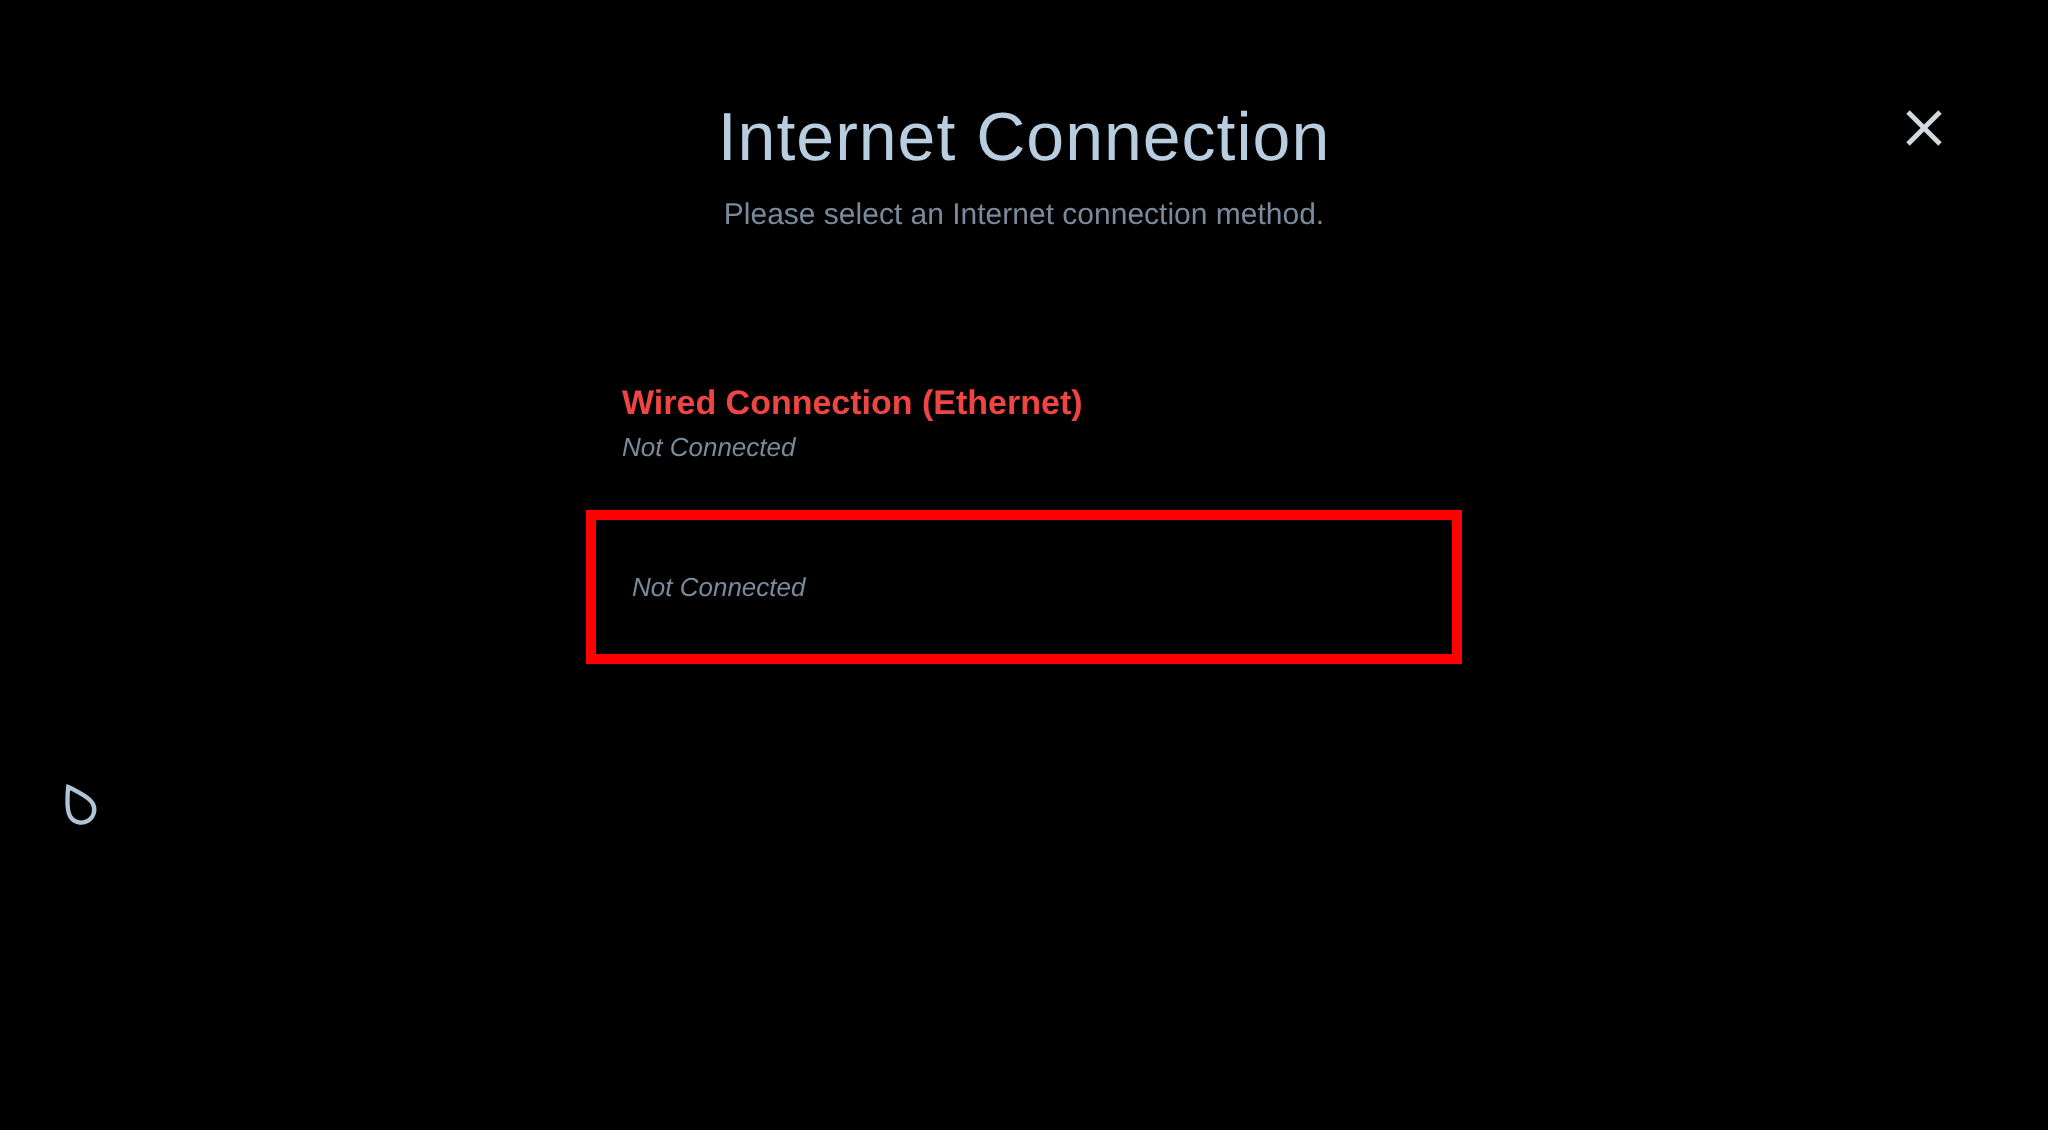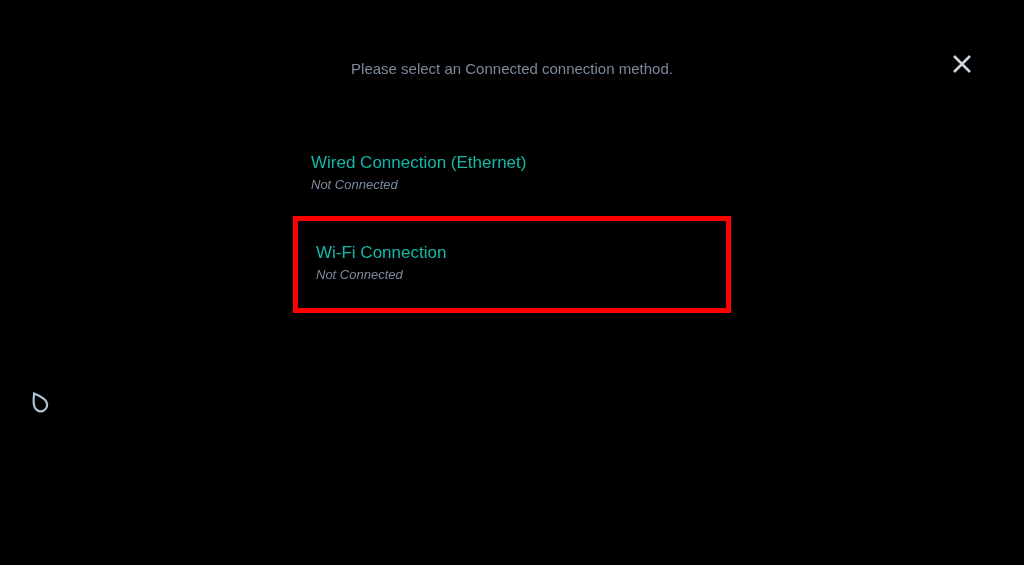--- a/index.html
+++ b/index.html
@@ -54,22 +54,22 @@
       flex-direction: column;
       align-items: center;
     }
     .option {
       width: 438px;
       padding: 18px 18px;
       cursor: pointer;
     }
     .option-title {
       font-size: 17px;
-      font-weight: 400;
-      color: #14b8a6;
+      font-weight: 700;
+      color: #ef4444;
     }
     .option-status {
       font-size: 13px;
       color: #7a8a9c;
       margin-top: 4px;
       font-style: italic;
     }
     .option.highlighted {
       border: 5px solid #ff0000;
       padding: 22px 18px 26px 18px;
@@ -96,30 +96,30 @@
 <div class="close-btn">
   <span>
     <svg viewBox="0 0 24 24">
         <line x1="4" y1="4" x2="20" y2="20"></line>
         <line x1="20" y1="4" x2="4" y2="20"></line>
       </svg>
   </span>
 </div>
 
 <div class="header">
-  <div class="subtitle">Please select an Connected connection method.</div>
+  <div class="title">Internet Connection</div>
+  <div class="subtitle">Please select an Internet connection method.</div>
 </div>
 
 <div class="options">
   <div class="option">
     <div class="option-title">Wired Connection (Ethernet)</div>
     <div class="option-status">Not Connected</div>
   </div>
   <div class="option highlighted">
-    <div class="option-title">Wi-Fi Connection</div>
     <div class="option-status">Not Connected</div>
   </div>
 </div>
 
 <div class="water-icon">
   <svg viewBox="0 0 24 24">
       <path d="M12 3 C12 3 6 11 6 15 A6 6 0 0 0 18 15 C18 11 12 3 12 3 Z" transform="rotate(-30 12 12)"></path>
     </svg>
 </div>
 

